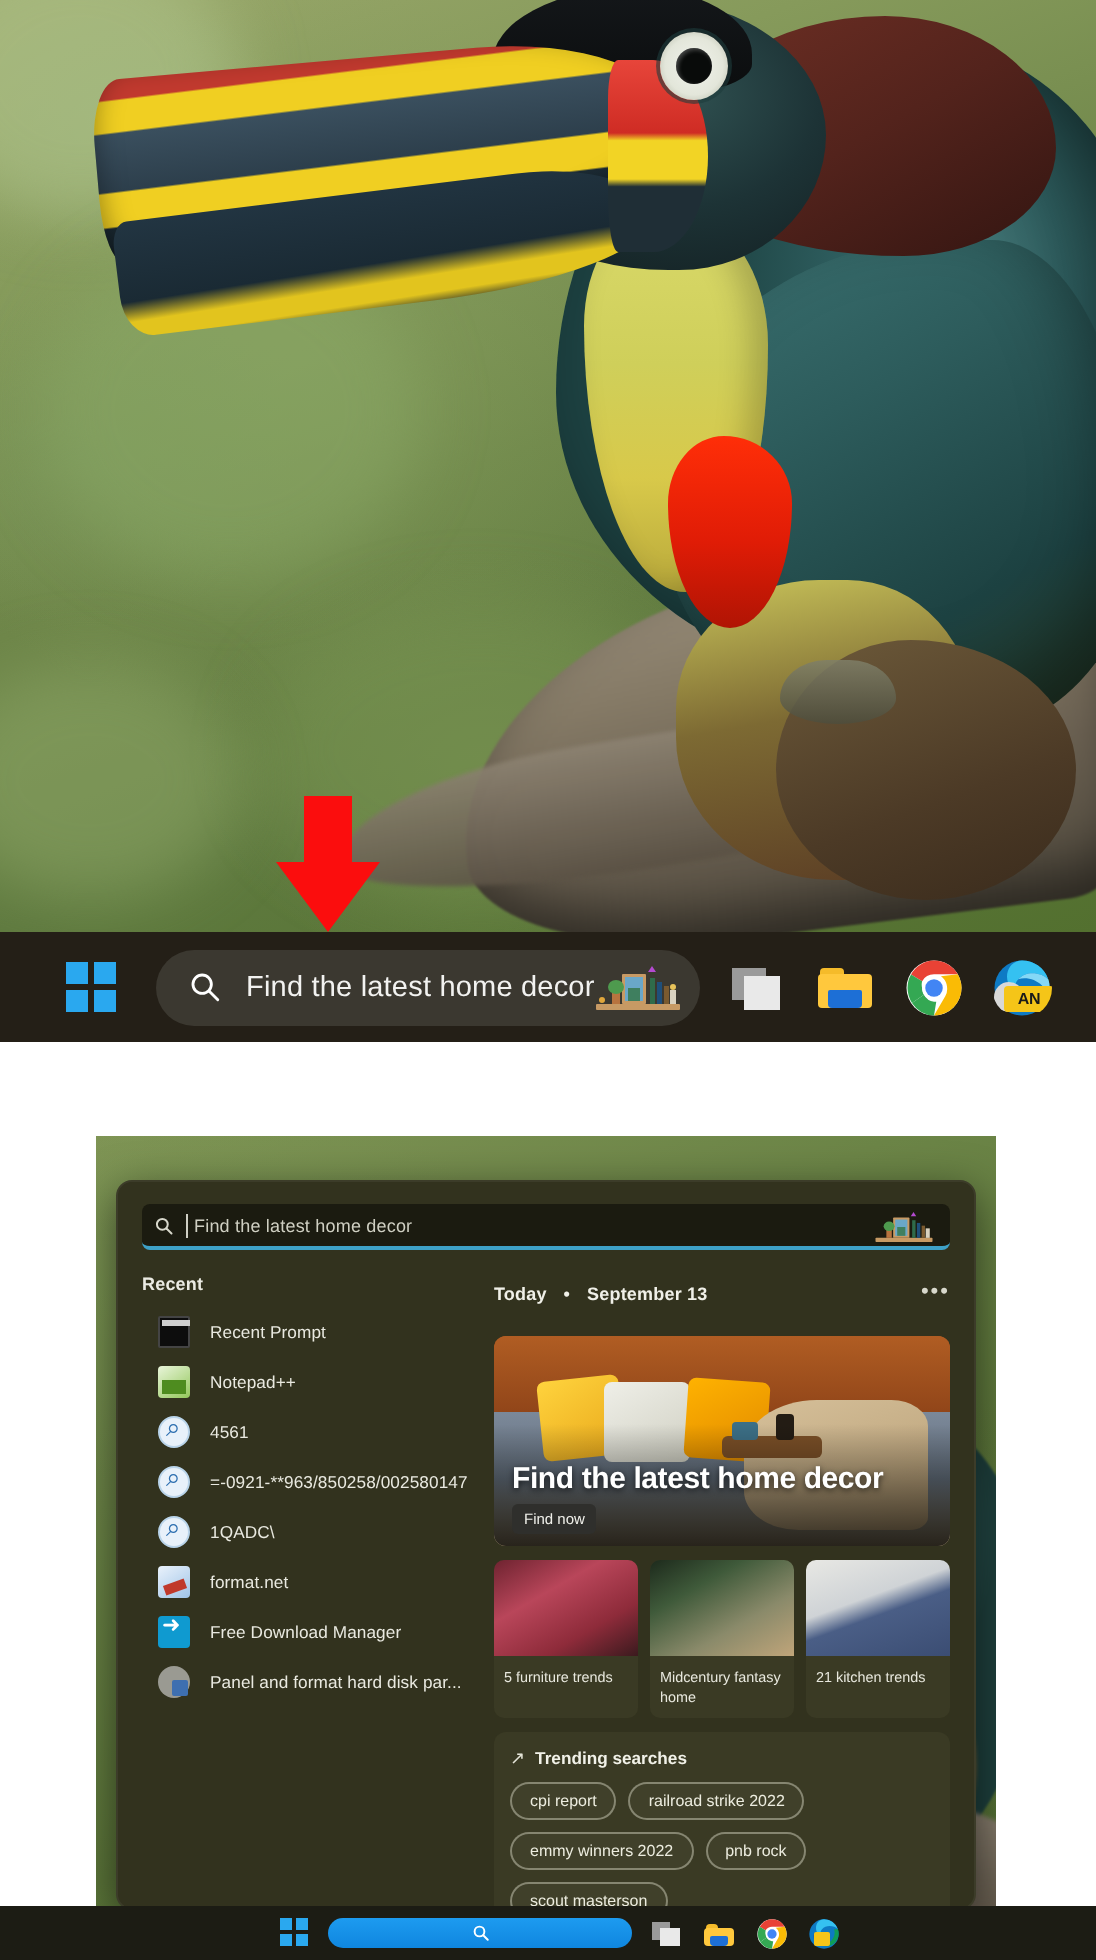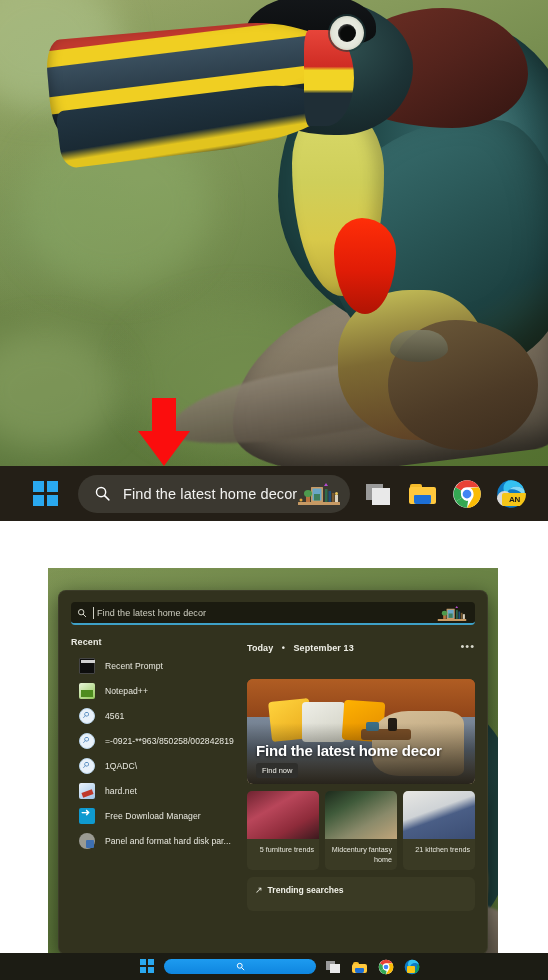--- a/index.html
+++ b/index.html
@@ -269,21 +269,21 @@
   .ic-paint { background: linear-gradient(145deg,#eaf2fb,#9fc4e8); border-radius:2px; }
   .ic-paint::after { content:''; position:absolute; left:3px; top:8px; width:11px; height:5px; background:#c0392b; transform:rotate(-20deg);}
   .ic-clock { border:1.5px solid #dcdcd2; border-radius:2px; }
   .ic-clock::after { content:''; position:absolute; left:6px; top:6px; width:8px; height:8px; border:1.5px solid #dcdcd2; border-radius:50%; background:#32321e;}
   .ic-fdm { background:#0f9ad0; border-radius:2px; }
   .ic-fdm::after { content:'➜'; position:absolute; left:2px; top:-2px; color:#fff; font-size:11px; }
   .ic-gear { background:#9a9a92; border-radius:50%; }
   .ic-gear::after { content:''; position:absolute; left:7px; top:7px; width:8px; height:8px; background:#3e6fb0; border-radius:1px; }
 
   
-  .today-row { display:flex; align-items:center; justify-content:space-between; margin-bottom:24px; }
+  .today-row { display:flex; align-items:center; justify-content:space-between; margin-bottom:13px; }
   .today-txt { color:#f0f0e8; font-size:9px; font-weight:bold; letter-spacing:.1px; }
   .dots { color:#d8d8cc; font-size:11px; letter-spacing:1px; line-height:6px; }
 
   .hero {
     position: relative; width: 100%; height: 105px; border-radius: 6px; overflow: hidden;
     background: linear-gradient(180deg,#a8551f 0%, #96481a 32%, #6b7b8c 33%, #5d6b7c 70%, #c9b089 100%);
   }
   .hero .wall { position:absolute; left:0; top:0; right:0; height:40%; background:linear-gradient(180deg,#b05d23,#8e4318); }
   .hero .couch { position:absolute; left:0; top:36%; right:0; bottom:0; background:linear-gradient(180deg,#7b8899 0%,#66727f 50%,#8f8063 100%); }
   .hero .p1 { position:absolute; left:10%; top:20%; width:18%; height:38%; background:linear-gradient(150deg,#ffd33d,#e8a81b); border-radius:4px; transform:rotate(-6deg); }
@@ -296,21 +296,21 @@
   .hero .scrim { position:absolute; left:0; right:0; bottom:0; height:58%; background:linear-gradient(180deg,rgba(0,0,0,0),rgba(0,0,0,.72)); }
   .hero-title { position:absolute; left:9px; bottom:25px; color:#fff; font-size:15px; font-weight:bold; letter-spacing:-.2px; text-shadow:0 1px 3px rgba(0,0,0,.7); }
   .hero-btn {
     position:absolute; left:9px; bottom:6px; background:#2f2f2c; color:#f0f0ea;
     font-size:7.5px; padding:3px 6px; border-radius:3px;
   }
 
   .cards { display:flex; gap:6px; margin-top:7px; }
   .card { flex:1; background:#3a3a24; border-radius:5px; overflow:hidden; height:79px; }
   .card .thumb { width:100%; height:48px; }
-  .card .cap { color:#e8e8de; font-size:7.2px; padding:6px 5px 0 5px; line-height:1.35;text-align:right; }
+  .card .cap { color:#e8e8de; font-size:7.2px; padding:6px 5px 0 5px; line-height:1.35; }
   .th1 { background:linear-gradient(150deg,#6e2330 0%,#b9465a 35%,#8e2b3a 70%,#3b1a1e 100%); }
   .th2 { background:linear-gradient(150deg,#1d2a1c 0%,#3f5a3a 30%,#8a8a6a 65%,#c0a57a 100%); }
   .th3 { background:linear-gradient(160deg,#e8e8e4 0%,#cfd3d6 40%,#4a5e86 55%,#3b4d73 100%); }
 
   .trending {
     margin-top:7px; background:#3a3a24; border-radius:6px; padding:8px 8px 9px 8px;
   }
   .tr-head { display:flex; align-items:center; gap:5px; margin-bottom:7px; }
   .tr-arrow { color:#e4e4d8; font-size:9px; }
   .tr-title { color:#f1f1e8; font-size:8.6px; font-weight:bold; }
@@ -495,29 +495,29 @@
           <div class="rec-item">
             <div class="rec-ico ic-npp"></div>
             <span class="rec-txt">Notepad++</span>
           </div>
           <div class="rec-item">
             <div class="rec-ico ic-mag"></div>
             <span class="rec-txt">4561</span>
           </div>
           <div class="rec-item">
             <div class="rec-ico ic-mag"></div>
-            <span class="rec-txt">=-0921-**963/850258/002842819</span>
+            <span class="rec-txt">=-0921-**963/850258/002580147</span>
           </div>
           <div class="rec-item">
             <div class="rec-ico ic-mag"></div>
             <span class="rec-txt">1QADC\</span>
           </div>
           <div class="rec-item">
             <div class="rec-ico ic-paint"></div>
-            <span class="rec-txt">hard.net</span>
+            <span class="rec-txt">format.net</span>
           </div>
           <div class="rec-item">
             <div class="rec-ico ic-fdm"></div>
             <span class="rec-txt">Free Download Manager</span>
           </div>
           <div class="rec-item">
             <div class="rec-ico ic-gear"></div>
             <span class="rec-txt">Panel and format hard disk par...</span>
           </div>
         </div>
@@ -561,20 +561,27 @@
               <div class="thumb th3"></div>
               <div class="cap">21 kitchen trends</div>
             </div>
           </div>
 
           <div class="trending">
             <div class="tr-head">
               <span class="tr-arrow">↗</span>
               <span class="tr-title">Trending searches</span>
             </div>
+            <div class="chips">
+              <span class="chip">cpi report</span>
+              <span class="chip">railroad strike 2022</span>
+              <span class="chip">emmy winners 2022</span>
+              <span class="chip">pnb rock</span>
+              <span class="chip">scout masterson</span>
+            </div>
           </div>
 
         </div>
       </div>
     </div>
 
     <div class="eval-mark">Eval</div>
   </div>
 
   <div class="taskbar-bottom">

